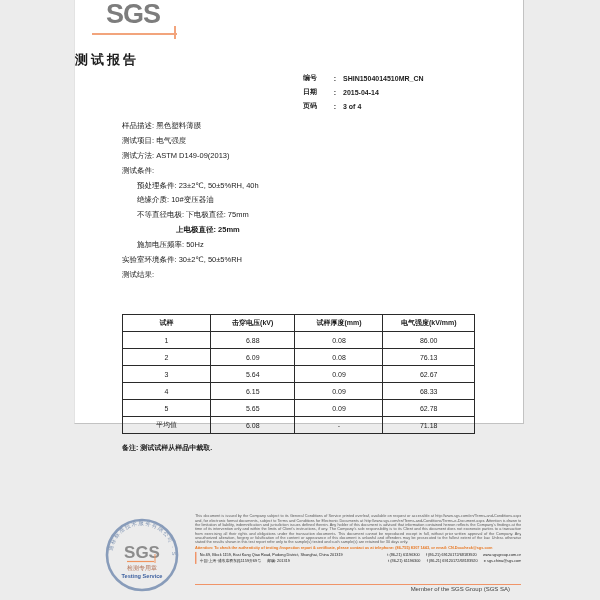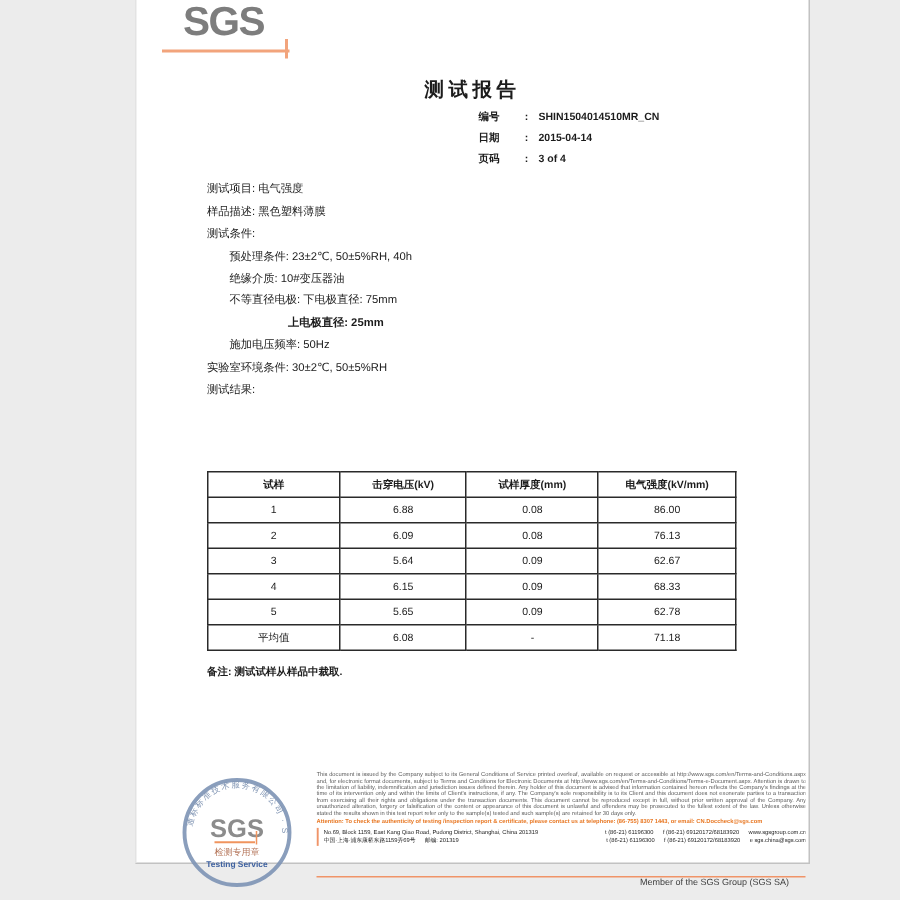--- a/index.html
+++ b/index.html
@@ -5,36 +5,36 @@
   * { margin:0; padding:0; box-sizing:border-box; }
   html,body { width:600px; height:600px; }
   body {
     background:#ececec;
     font-family:"Liberation Sans","DejaVu Sans",sans-serif;
     color:#1c1c1c;
     position:relative;
     overflow:hidden;
   }
   .page {
-    position:absolute; left:90px; top:0; width:450px; height:576px;
+    position:absolute; left:74px; top:0; width:450px; height:424px;
     background:#ffffff;
     border-right:1px solid #c2c2c2;
     border-bottom:1px solid #c2c2c2;
     border-left:1px solid #e3e3e3;
   }
   
   .logo-text {
     position:absolute; left:31px; top:-1px;
     font-size:27px; font-weight:bold; letter-spacing:-1px; color:#7d7d7d;
   }
   .logo-hline { position:absolute; left:17px; top:33px; width:85px; height:2px; background:#f2a47c; }
   .logo-vline { position:absolute; left:99px; top:26px; width:2px; height:13px; background:#f2a47c; }
   
   .title {
-    position:absolute; left:0; right:0; top:51px; text-align:center;
+    position:absolute; left:0; right:0; top:51px; text-align:left;
     font-size:13px; font-weight:bold; letter-spacing:3px;
   }
   .fields { position:absolute; left:228px; top:71px; font-size:7px; font-weight:bold; }
   .field-row { display:flex; height:14px; align-items:center; }
   .field-label { width:24px; }
   .field-colon { width:16px; text-align:center; }
   
   .content { position:absolute; left:47px; top:119px; font-size:7.5px; }
   .content .ln { height:14.9px; line-height:14.9px; white-space:nowrap; }
   .ind1 { margin-left:15px; }
@@ -82,22 +82,23 @@
       <span class="field-value">2015-04-14</span>
     </div>
     <div class="field-row">
       <span class="field-label">页码</span>
       <span class="field-colon">:</span>
       <span class="field-value">3 of 4</span>
     </div>
   </div>
 
   <div class="content">
+    <div class="ln">样品描述: 黑色塑料薄膜</div>
     <div class="ln">测试项目: 电气强度</div>
-    <div class="ln">样品描述: 黑色塑料薄膜</div>
+    <div class="ln">测试方法: ASTM D149-09(2013)</div>
     <div class="ln">测试条件:</div>
     <div class="ln ind1">预处理条件: 23±2℃, 50±5%RH, 40h</div>
     <div class="ln ind1">绝缘介质: 10#变压器油</div>
     <div class="ln ind1">不等直径电极: 下电极直径: 75mm</div>
     <div class="ln ind2">上电极直径: 25mm</div>
     <div class="ln ind1">施加电压频率: 50Hz</div>
     <div class="ln">实验室环境条件: 30±2℃, 50±5%RH</div>
     <div class="ln">测试结果:</div>
   </div>
 

